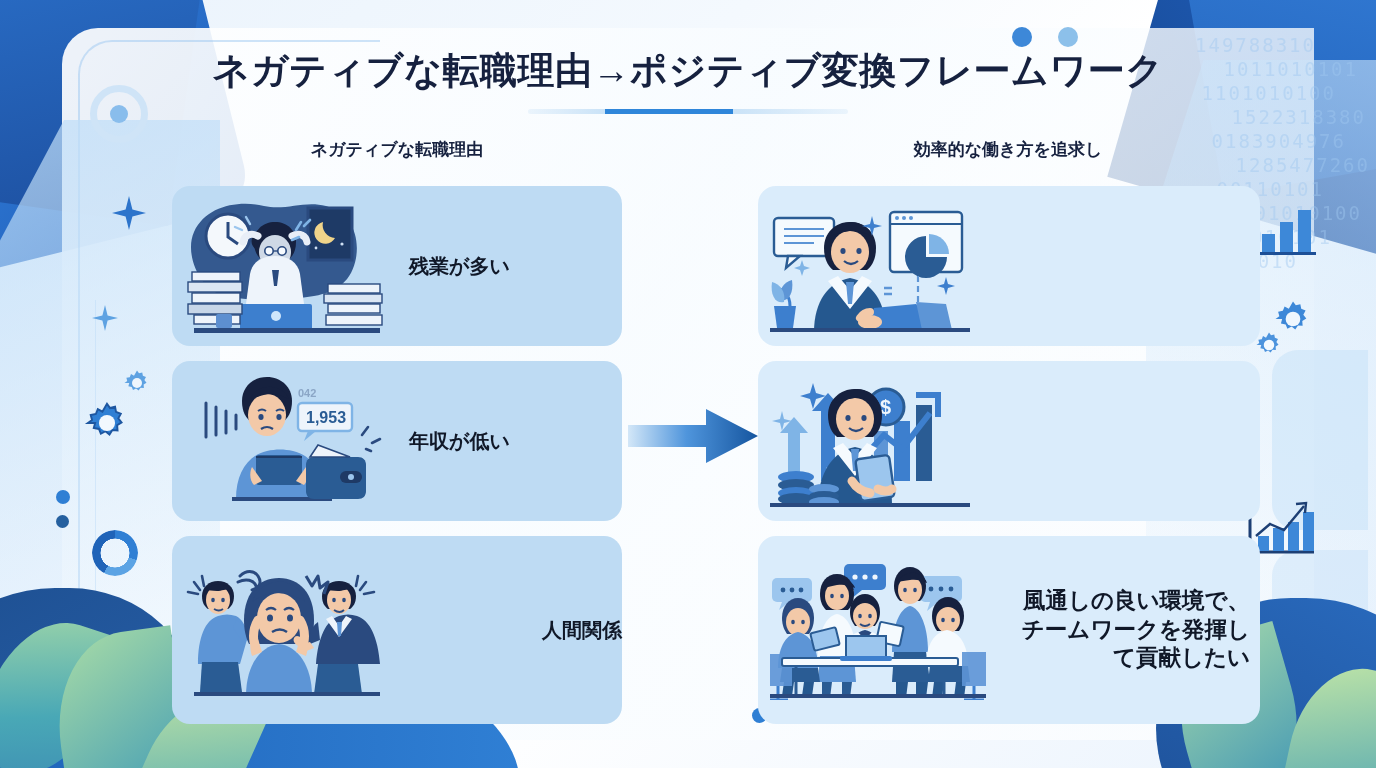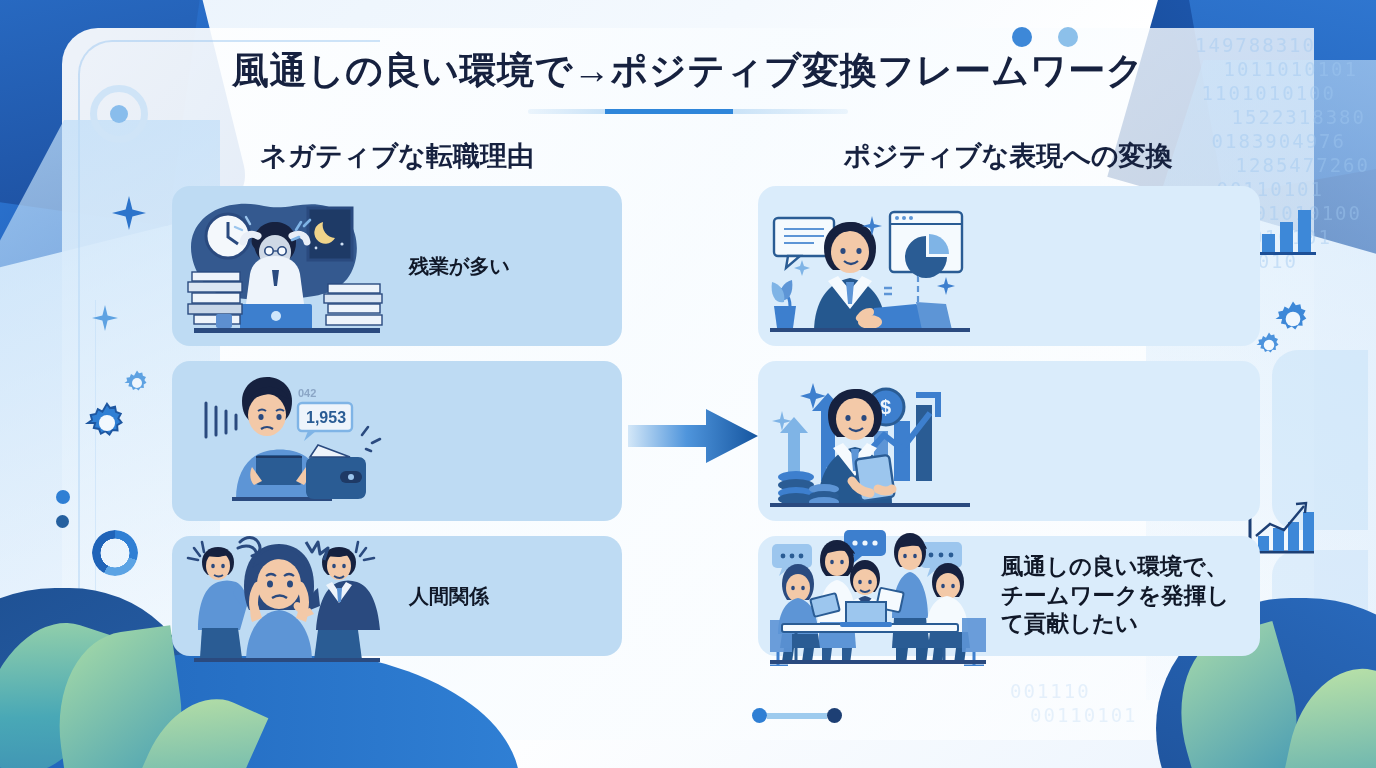--- a/index.html
+++ b/index.html
@@ -82,30 +82,30 @@
 
   
   .content{position:absolute;inset:0;}
 
   .title{position:absolute;left:0;right:0;top:46px;text-align:center;
     font-size:37px;font-weight:bold;color:#16213f;letter-spacing:.5px;}
   .title-rule{position:absolute;left:50%;transform:translateX(-50%);top:109px;
     width:320px;height:5px;border-radius:3px;
     background:linear-gradient(90deg,rgba(190,220,245,.25) 0%,rgba(190,220,245,.8) 24%,#2f86da 24%,#2f86da 64%,rgba(190,220,245,.8) 64%,rgba(190,220,245,.25) 100%);}
 
-  .col-head{position:absolute;top:138px;font-size:27px;font-weight:bold;color:#16213f;}
+  .col-head{position:absolute;top:138px;font-size:17px;font-weight:bold;color:#16213f;}
   .col-head.left{left:172px;width:450px;text-align:center;}
   .col-head.right{left:758px;width:500px;text-align:center;}
 
   .card{position:absolute;display:flex;align-items:center;border-radius:18px;}
   .card.neg{left:172px;width:450px;background:#bedbf3;}
   .card.pos{left:758px;width:502px;background:#daecfb;}
   .card.r1{top:186px;height:160px;}
   .card.r2{top:361px;height:160px;}
-  .card.r3{top:536px;height:120px;}
+  .card.r3{top:536px;height:188px;text-align:right;}
 
   .card-art{position:relative;flex:0 0 auto;height:140px;overflow:hidden;}
   .card.neg .card-art{width:215px;margin-left:8px;}
   .card.pos .card-art{width:225px;margin-left:8px;}
 
   .card-label{flex:1;font-weight:bold;color:#101828;}
   .card.neg .card-label{font-size:20px;padding-left:14px;}
   .card.pos .card-label{font-size:22.5px;line-height:1.26;padding-left:10px;padding-right:10px;}
 
   .arrow-wrap{position:absolute;left:628px;top:405px;width:130px;height:62px;}
@@ -211,25 +211,25 @@
     <div class="leaf" style="left:150px;bottom:-60px;width:95px;height:135px;transform:rotate(24deg);
       background:linear-gradient(150deg,#bfe3a4,#4aa6b5);"></div>
     <div class="leaf" style="right:78px;bottom:-36px;width:118px;height:170px;transform:rotate(-16deg);
       background:linear-gradient(160deg,#a4d8ab,#3f95b5);"></div>
     <div class="leaf" style="right:-24px;bottom:-48px;width:108px;height:150px;transform:rotate(12deg);
       background:linear-gradient(160deg,#c2e6a6,#4aa2b4);"></div>
   </div>
 
   <div class="content">
 
-    <div class="title">風通しの良い環境で→ポジティブ変換フレームワーク</div>
+    <div class="title">ネガティブな転職理由→ポジティブ変換フレームワーク</div>
     <div class="title-rule"></div>
 
     <div class="col-head left">ネガティブな転職理由</div>
-    <div class="col-head right">ポジティブな表現への変換</div>
+    <div class="col-head right">効率的な働き方を追求し</div>
 
     <div class="card neg r1">
       <div class="card-art">
         <svg width="215" height="140" viewBox="0 0 215 140">
           <path d="M14 36c12-26 44-32 70-26 22 5 40-6 62 0 24 7 34 28 30 52-4 22-18 34-42 38-30 5-60 6-88 0C20 96 4 58 14 36z" fill="#34598f"></path>
           <circle cx="48" cy="40" r="22" fill="#f4f8fc" stroke="#2a4a7f" stroke-width="3"></circle>
           <path d="M48 26v15l10 7" stroke="#2a4a7f" stroke-width="3" fill="none"></path>
           <rect x="128" y="12" width="44" height="52" fill="#1e3a66" stroke="#2a4a7f" stroke-width="3"></rect>
           <path d="M143 26a11 11 0 1 0 12 16 13 13 0 0 1-12-16z" fill="#f0d48a"></path>
           <circle cx="162" cy="48" r="1.6" fill="#cfe0f4"></circle>
@@ -285,20 +285,21 @@
           <rect x="118" y="32" width="54" height="28" rx="4" fill="#eef4fb" stroke="#7fb4e6" stroke-width="2.4"></rect>
           <path d="M128 60l-4 10 12-10z" fill="#7fb4e6"></path>
           <text x="126" y="52" fill="#2a5c94" font-size="16" font-family="Liberation Sans,sans-serif" font-weight="bold">1,953</text>
           <path d="M134 86h44c5 0 8 3 8 8v26c0 5-3 8-8 8h-44c-5 0-8-3-8-8V94c0-5 3-8 8-8z" fill="#2a5c94"></path>
           <path d="M138 74l32 12h-40z" fill="#eef4fb" stroke="#2a4a7f" stroke-width="1.6"></path>
           <rect x="160" y="100" width="22" height="12" rx="6" fill="#1e3a66"></rect>
           <circle cx="171" cy="106" r="3" fill="#9cc6ee"></circle>
           <path d="M182 64l6-8M192 72l8-4M186 78l5 2" stroke="#2a4a7f" stroke-width="2.6" stroke-linecap="round" fill="none"></path>
         </svg>
       </div>
+      <div class="card-label">年収が低い</div>
     </div>
 
     <div class="card neg r3">
       <div class="card-art">
         <svg width="215" height="140" viewBox="0 0 215 140">
 
           <path d="M22 36c0-9 7-15 16-15s16 6 16 15c0 7-3 11-6 13H28c-3-2-6-6-6-13z" fill="#16213f"></path>
           <ellipse cx="38" cy="40" rx="12" ry="14" fill="#f3c9a8"></ellipse>
           <path d="M26 30c4-6 18-8 25-1-6 0-9 2-14 2s-8-1-11-1z" fill="#16213f"></path>
           <ellipse cx="33" cy="40" rx="1.8" ry="2.2" fill="#2a4a7f"></ellipse>

